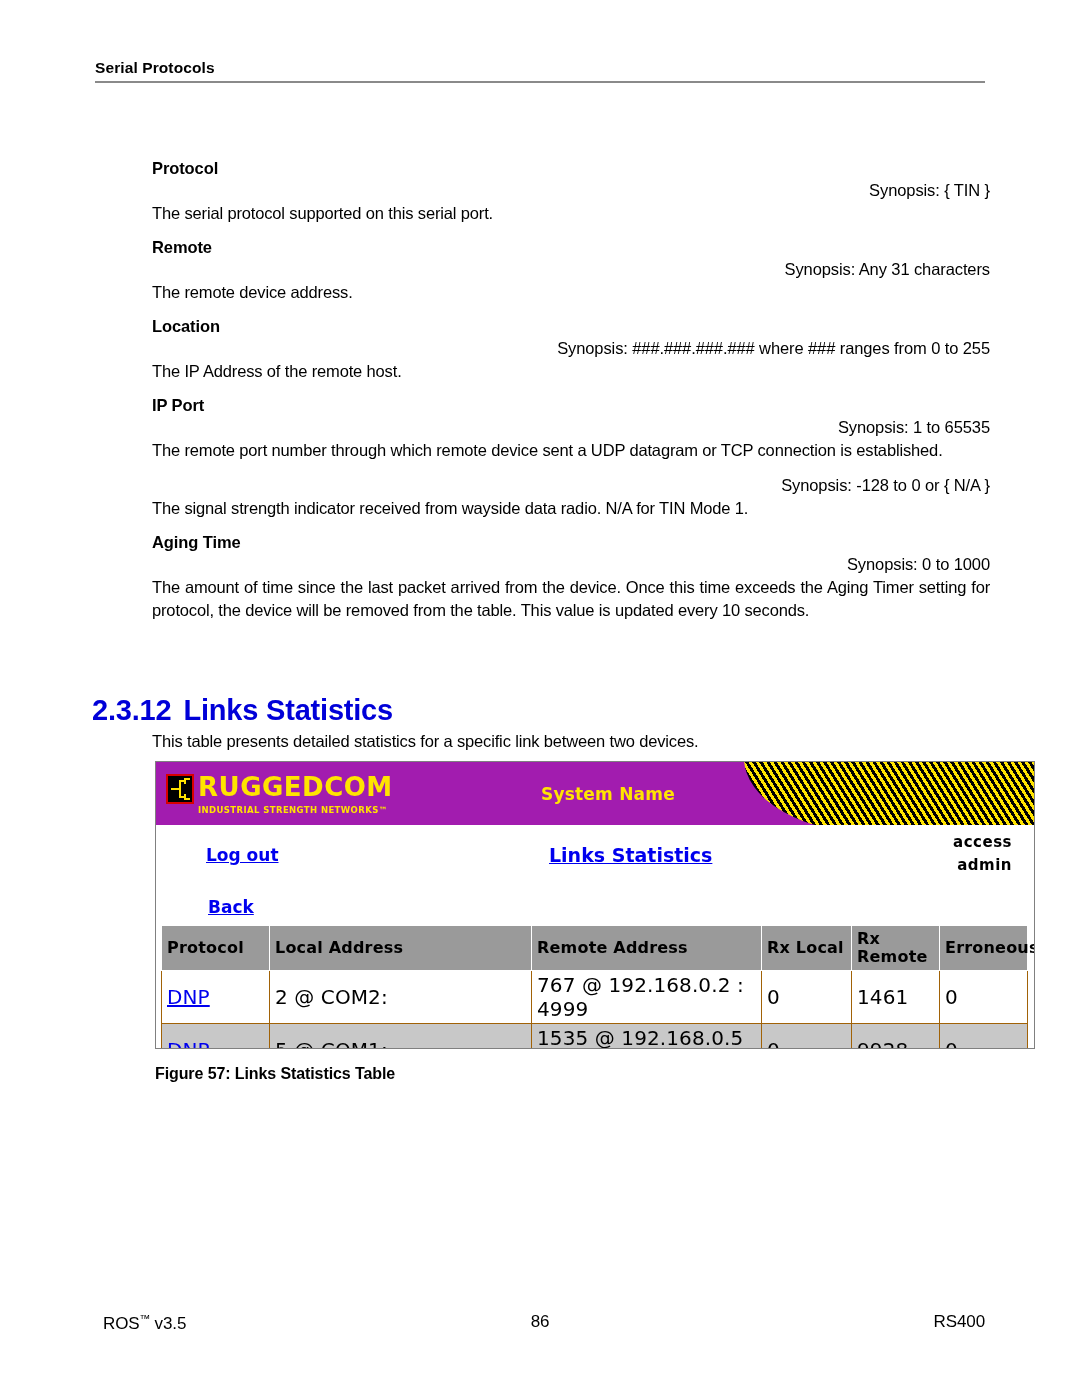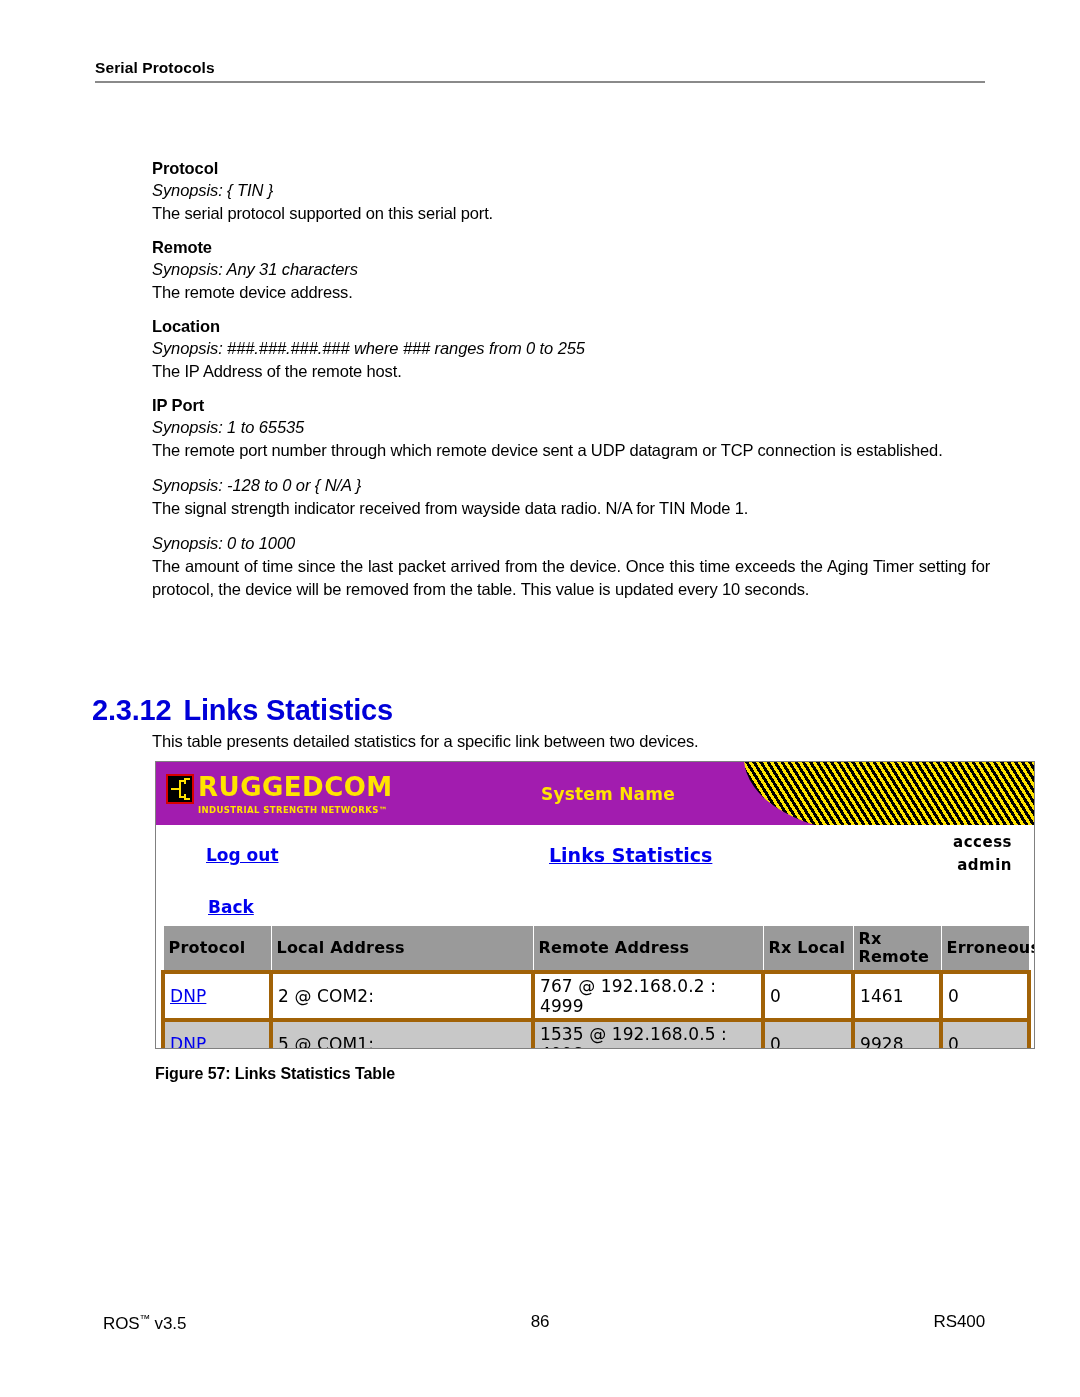--- a/index.html
+++ b/index.html
@@ -45,23 +45,23 @@
 
   .field-block { margin-bottom: 12px; }
   .field-name {
     font-size: 16.5px;
     font-weight: bold;
     line-height: 21px;
     letter-spacing: -0.1px;
   }
   .field-syn {
     font-size: 16.5px;
-    font-style: italic;
     line-height: 23px;
     letter-spacing: -0.1px;
+    text-align: right;
   }
   .field-desc {
     font-size: 16.5px;
     line-height: 23px;
     letter-spacing: -0.15px;
     text-align: justify;
   }
 
   
   .section-heading {
@@ -224,22 +224,22 @@
     font-size: 16px;
     font-weight: bold;
     text-align: left;
     padding: 3px 5px;
     height: 38px;
     vertical-align: middle;
     line-height: 18px;
     letter-spacing: 0.2px;
   }
   .stat-table td {
-    border: 4px solid #a16207;
-    font-size: 17px;
+    border: 1px solid #a16207;
+    font-size: 20px;
     padding: 2px 5px;
     height: 22px;
     vertical-align: middle;
     letter-spacing: 0.1px;
   }
   .stat-table tr.odd td { background: #ffffff; }
   .stat-table tr.even td { background: #c8c8c8; }
   .stat-table td a {
     color: #0000ee;
     text-decoration: underline;
@@ -309,20 +309,21 @@
     <div class="field-syn">Synopsis: 1 to 65535</div>
     <div class="field-desc">The remote port number through which remote device sent a UDP datagram or TCP connection is established.</div>
   </div>
 
   <div class="field-block">
     <div class="field-syn">Synopsis: -128 to 0  or { N/A }</div>
     <div class="field-desc">The signal strength indicator received from wayside data radio. N/A for TIN Mode 1.</div>
   </div>
 
   <div class="field-block">
+    <div class="field-name">Aging Time</div>
     <div class="field-syn">Synopsis: 0 to 1000</div>
     <div class="field-desc">The amount of time since the last packet arrived from the device. Once this time exceeds the Aging Timer setting for protocol, the device will be removed from the table. This value is updated every 10 seconds.</div>
   </div>
 
 </div>
 
 <div class="section-heading">
   <span class="num">2.3.12</span><span>Links Statistics</span>
 </div>
 

